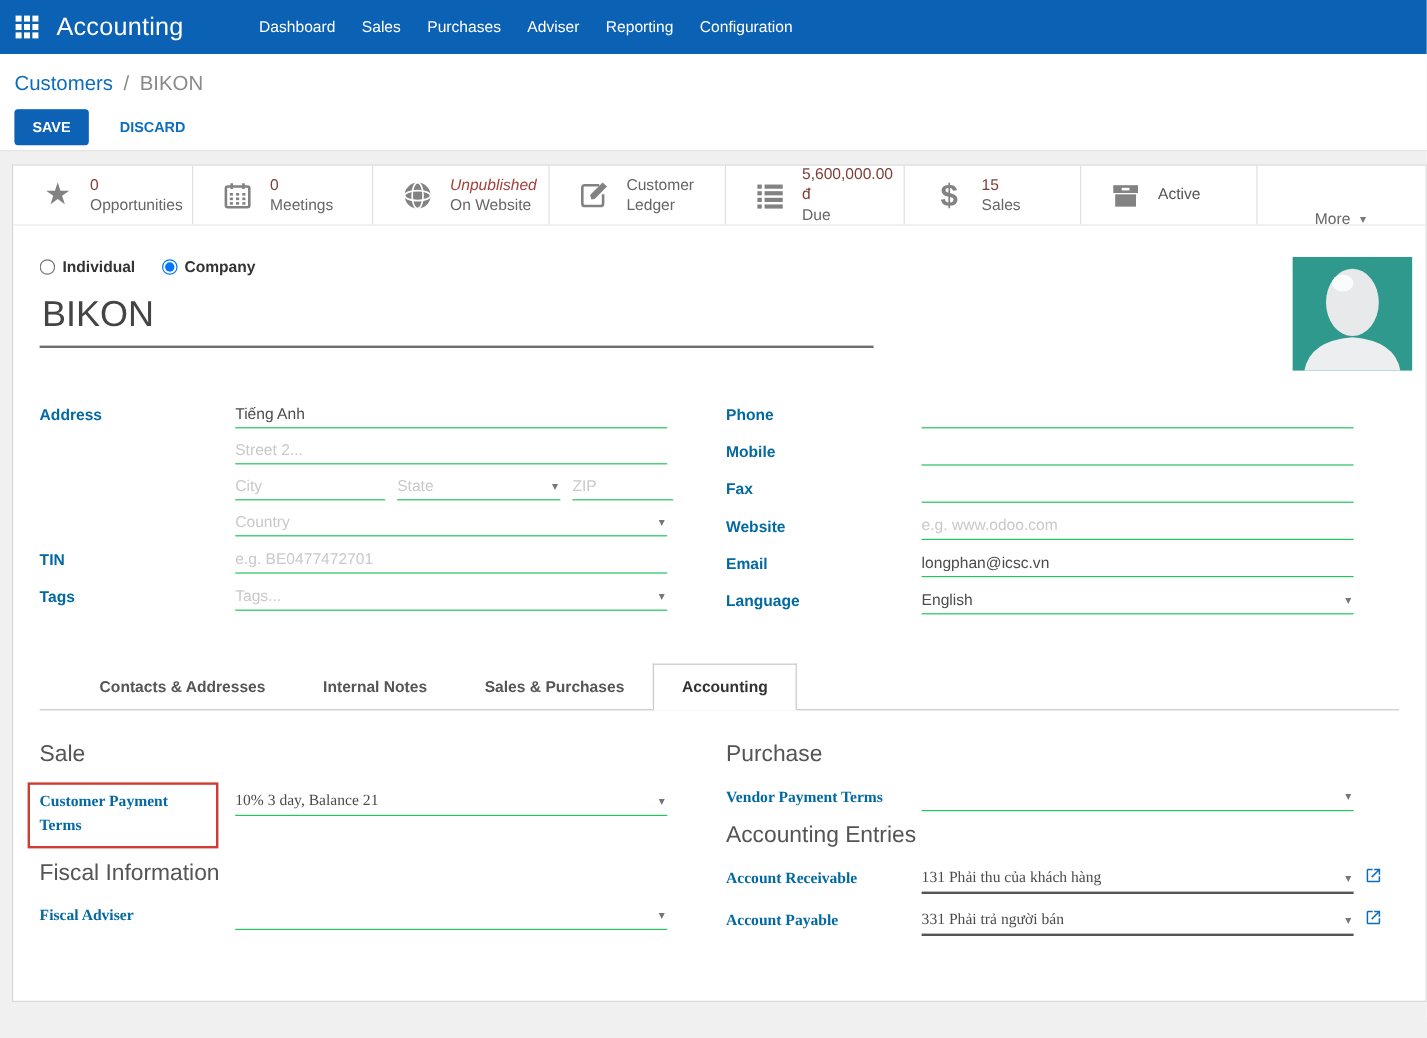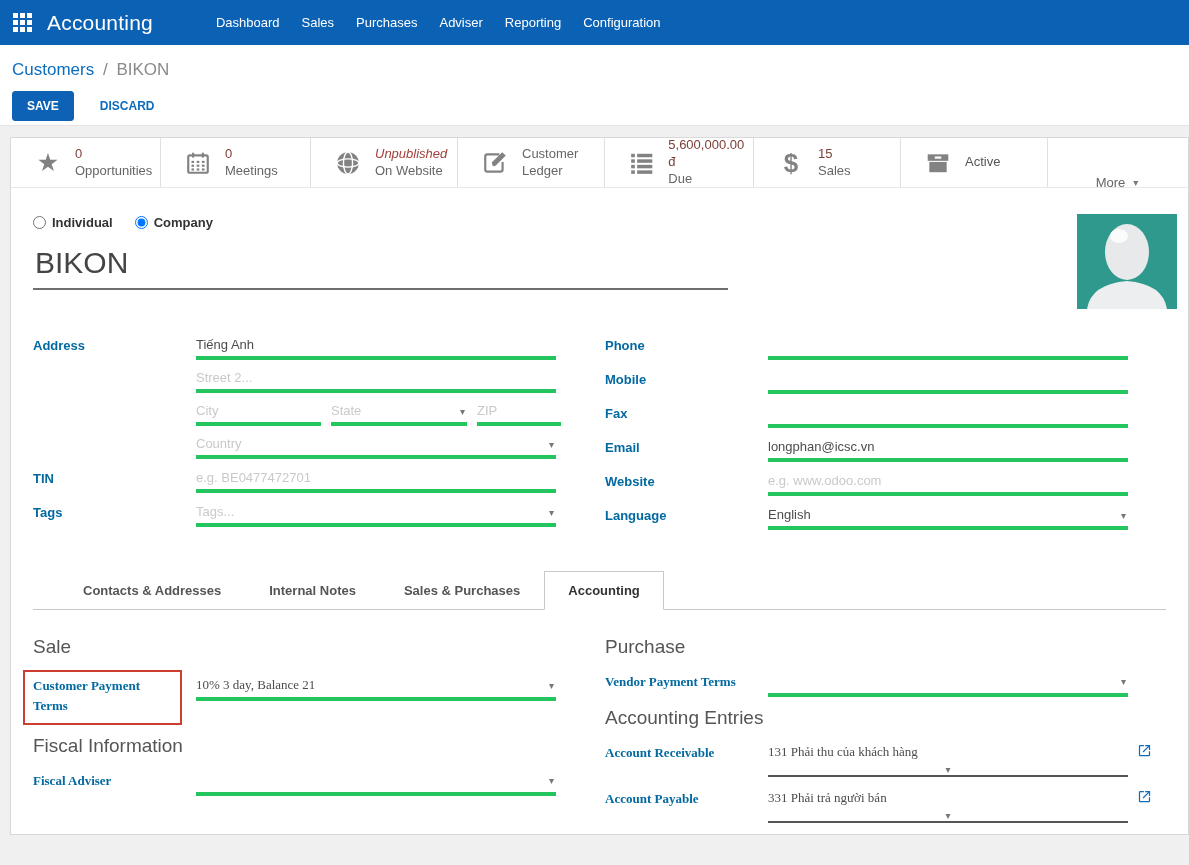--- a/index.html
+++ b/index.html
@@ -49,22 +49,22 @@
   .radio-row { display:flex; align-items:center; font-size:13px; font-weight:bold; color:#333; }
   .radio-opt { display:flex; align-items:center; margin-right:22px; cursor:pointer; }
   .radio-opt input { margin:0 6px 0 0; }
   .title-input { border:none; outline:none; border-bottom:2px solid #6f6f6f; font-size:30px; color:#444; width:695px; padding:0 0 8px 2px; margin-top:16px; background:transparent; font-family:inherit; }
   
   .fgrid { display:flex; margin-top:44px; }
   .fcol-left { width:572px; }
   .fcol-right { flex:1; }
   .frow { display:flex; align-items:flex-start; margin-bottom:8px; }
   .flabel { width:163px; flex-shrink:0; font-size:13px; font-weight:bold; color:#0369a1; padding-top:4px; }
-  .fwrap { display:flex; align-items:center; border-bottom:4px solid #22c55e; }
-  .fwrap.dark { border-bottom:2px solid #555;flex-direction:column; }
+  .fwrap { display:flex; align-items:center; border-bottom:1px solid #22c55e; }
+  .fwrap.dark { border-bottom:2px solid #555; }
   .w-main { width:360px; }
   .w-city { width:125px; margin-right:10px; }
   .w-state { width:136px; margin-right:10px; }
   .w-zip { width:84px; }
   input.fin { border:none; outline:none; font-size:13px; color:#4c4c4c; padding:3px 0 4px; width:100%; background:transparent; font-family:inherit; min-width:0; }
   input.fin::placeholder { color:#c9c9c9; opacity:1; }
   .ext-link { margin-left:9px; margin-top:2px; cursor:pointer; flex-shrink:0; }
   
   .tabs { display:flex; border-bottom:1px solid #c8c8c8; margin-top:32px; padding-left:26px; }
   .tab { font-size:13px; font-weight:bold; color:#555; padding:11px 23px; cursor:pointer; position:relative; top:1px; border:1px solid transparent; }
@@ -304,29 +304,29 @@
                 <input class="fin" value="" style="">
               </div>
           </div>
           <div class="frow">
             <span class="flabel">Fax</span>
             <div class="fwrap w-main">
                 <input class="fin" value="" style="">
               </div>
           </div>
           <div class="frow">
+            <span class="flabel">Website</span>
+            <div class="fwrap w-main">
+                <input class="fin" placeholder="e.g. www.odoo.com" style="">
+              </div>
+          </div>
+          <div class="frow">
             <span class="flabel">Email</span>
             <div class="fwrap w-main">
                 <input class="fin" value="longphan@icsc.vn" style="">
-              </div>
-          </div>
-          <div class="frow">
-            <span class="flabel">Website</span>
-            <div class="fwrap w-main">
-                <input class="fin" placeholder="e.g. www.odoo.com" style="">
               </div>
           </div>
           <div class="frow">
             <span class="flabel">Language</span>
             <div class="fwrap w-main">
                 <input class="fin" value="English" style="">
                 <span class="caret">▾</span>
               </div>
           </div>
         </div>

